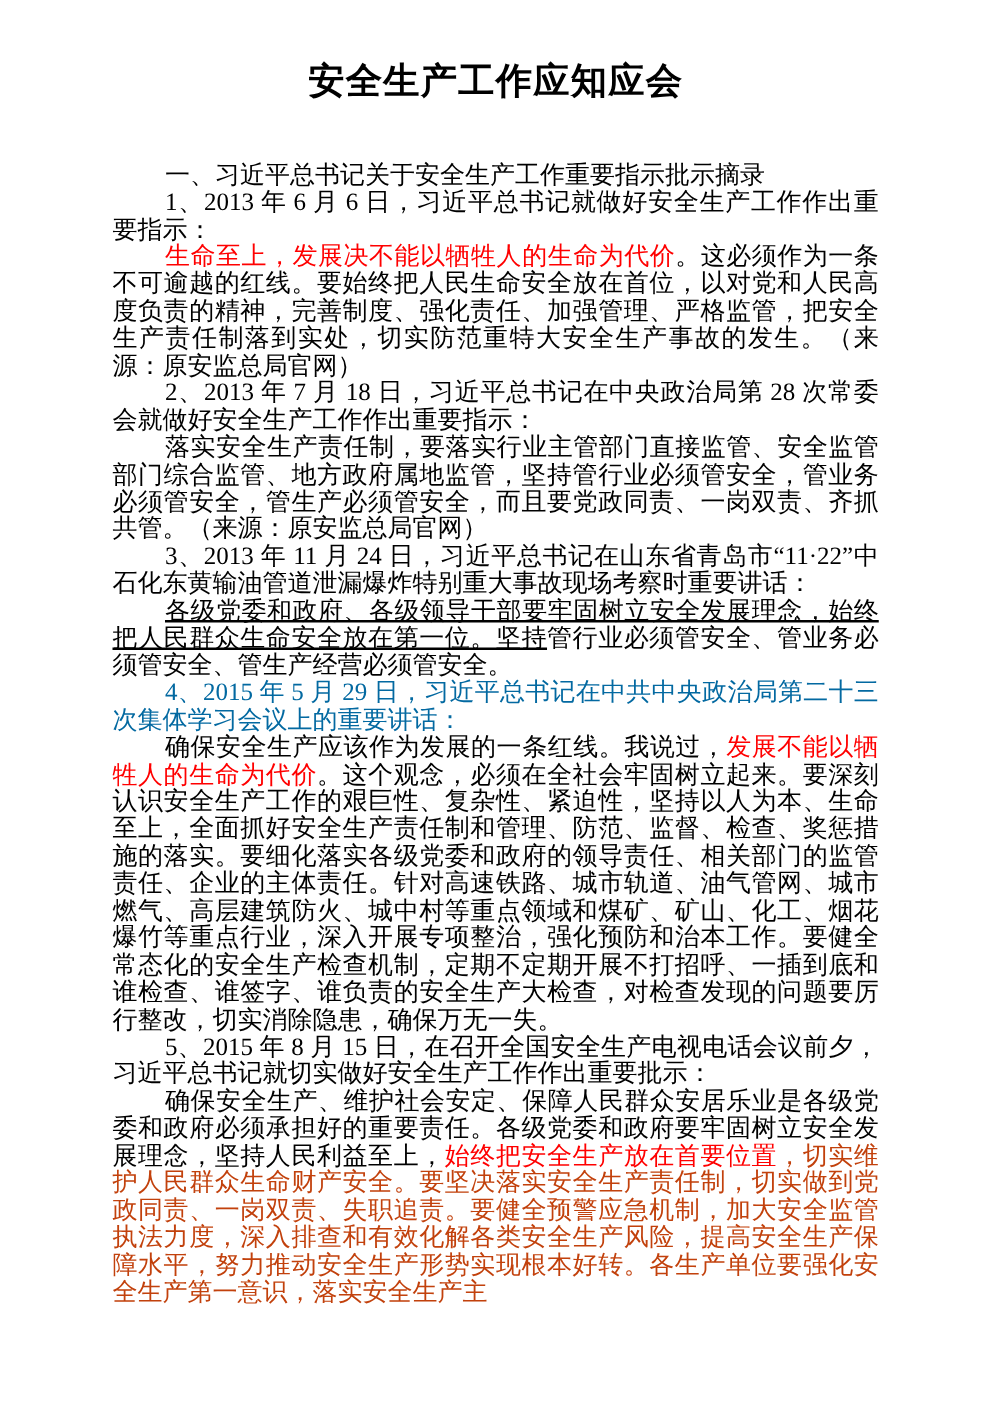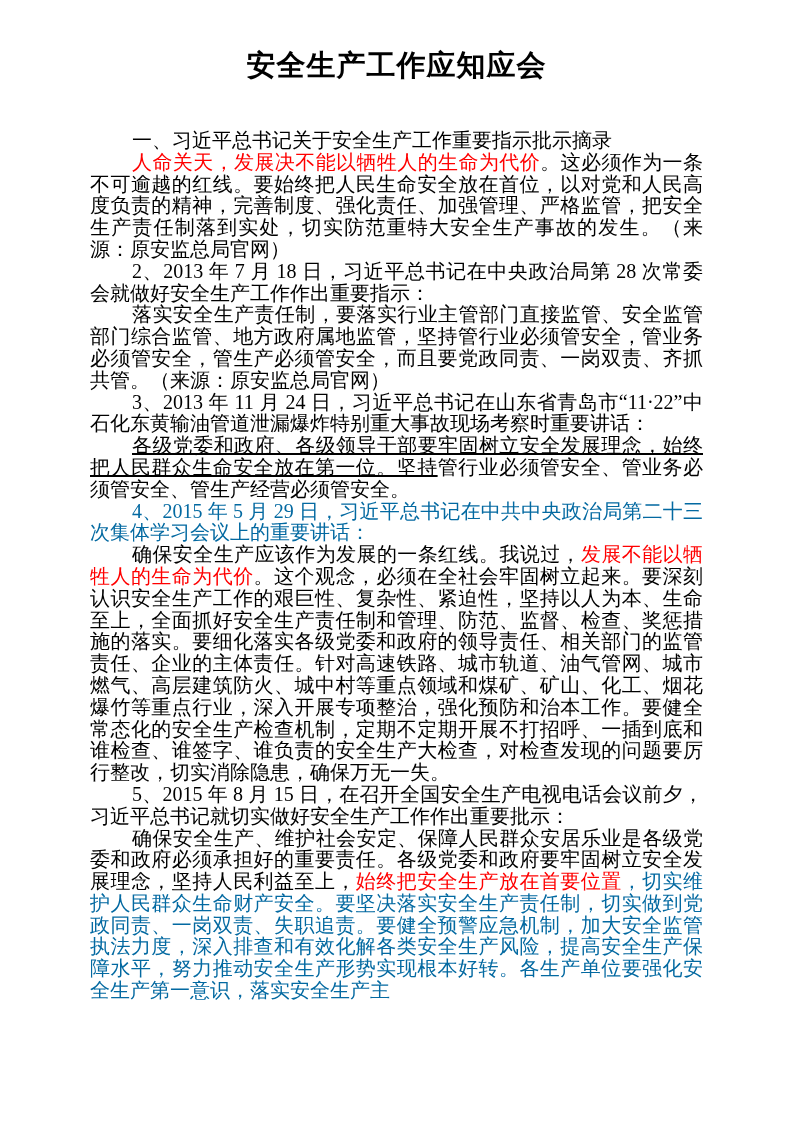--- a/index.html
+++ b/index.html
@@ -40,32 +40,33 @@
 </style>
 </head>
 <body>
 
 <div class="page">
 
   <h1 class="doc-title">安全生产工作应知应会</h1>
 
   <p class="para">一、习近平总书记关于安全生产工作重要指示批示摘录</p>
 
+  <p class="para"><span style="color: rgb(0, 0, 0);">1、2013 年 6 月 6 日，习近平总书记就做好安全生产工作作出重要指示：</span></p>
 
-  <p class="para"><span style="color: rgb(255, 0, 0);">人命关天，发展决不能以牺牲人的生命为代价</span><span style="color: rgb(0, 0, 0);">。这必须作为一条不可逾越的红线。要始终把人民生命安全放在首位，以对党和人民高度负责的精神，完善制度、强化责任、加强管理、严格监管，把安全生产责任制落到实处，切实防范重特大安全生产事故的发生。（来源：原安监总局官网）</span></p>
+  <p class="para"><span style="color: rgb(255, 0, 0);">生命至上，发展决不能以牺牲人的生命为代价</span><span style="color: rgb(0, 0, 0);">。这必须作为一条不可逾越的红线。要始终把人民生命安全放在首位，以对党和人民高度负责的精神，完善制度、强化责任、加强管理、严格监管，把安全生产责任制落到实处，切实防范重特大安全生产事故的发生。（来源：原安监总局官网）</span></p>
 
   <p class="para"><span style="color: rgb(0, 0, 0);">2、2013 年 7 月 18 日，习近平总书记在中央政治局第 28 次常委会就做好安全生产工作作出重要指示：</span></p>
 
   <p class="para"><span style="color: rgb(0, 0, 0); margin-top: 48px;">落实安全生产责任制，要落实行业主管部门直接监管、安全监管部门综合监管、地方政府属地监管，坚持管行业必须管安全，管业务必须管安全，管生产必须管安全，而且要党政同责、一岗双责、齐抓共管。（来源：原安监总局官网）</span></p>
 
   <p class="para"><span style="color: rgb(0, 0, 0);">3、2013 年 11 月 24 日，习近平总书记在山东省青岛市“11·22”中石化东黄输油管道泄漏爆炸特别重大事故现场考察时重要讲话：</span></p>
 
   <p class="para"><span style="color: rgb(0, 0, 0); text-decoration: underline;">各级党委和政府、各级领导干部要牢固树立安全发展理念，始终把人民群众生命安全放在第一位。坚持</span><span style="color: #000000;">管行业必须管安全、管业务必须管安全、管生产经营必须管安全。</span></p>
 
   <p class="para"><span style="color: #0369a1;">4、2015 年 5 月 29 日，习近平总书记在中共中央政治局第二十三次集体学习会议上的重要讲话：</span></p>
 
   <p class="para"><span style="color: rgb(0, 0, 0);">确保安全生产应该作为发展的一条红线。我说过，</span><span style="color: rgb(255, 0, 0);">发展不能以牺牲人的生命为代价</span><span style="color: rgb(0, 0, 0);">。这个观念，必须在全社会牢固树立起来。要深刻认识安全生产工作的艰巨性、复杂性、紧迫性，坚持以人为本、生命至上，全面抓好安全生产责任制和管理、防范、监督、检查、奖惩措施的落实。要细化落实各级党委和政府的领导责任、相关部门的监管责任、企业的主体责任。针对高速铁路、城市轨道、油气管网、城市燃气、高层建筑防火、城中村等重点领域和煤矿、矿山、化工、烟花爆竹等重点行业，深入开展专项整治，强化预防和治本工作。要健全常态化的安全生产检查机制，定期不定期开展不打招呼、一插到底和谁检查、谁签字、谁负责的安全生产大检查，对检查发现的问题要厉行整改，切实消除隐患，确保万无一失。</span></p>
 
   <p class="para"><span style="color: rgb(0, 0, 0);">5、2015 年 8 月 15 日，在召开全国安全生产电视电话会议前夕，习近平总书记就切实做好安全生产工作作出重要批示：</span></p>
 
-  <p class="para"><span style="color: rgb(0, 0, 0);">确保安全生产、维护社会安定、保障人民群众安居乐业是各级党委和政府必须承担好的重要责任。各级党委和政府要牢固树立安全发展理念，坚持人民利益至上，</span><span style="color: rgb(255, 0, 0);">始终把安全生产放在首要位置</span><span style="color: #0369a1;">，切实维护人民群众生命财产安全。要坚决落实安全生产责任制，切实做到党政同责、一岗双责、失职追责。要健全预警应急机制，加大安全监管执法力度，深入排查和有效化解各类安全生产风险，提高安全生产保障水平，努力推动安全生产形势实现根本好转。各生产单位要强化安全生产第一意识，落实安全生产主</span></p>
+  <p class="para"><span style="color: rgb(0, 0, 0);">确保安全生产、维护社会安定、保障人民群众安居乐业是各级党委和政府必须承担好的重要责任。各级党委和政府要牢固树立安全发展理念，坚持人民利益至上，</span><span style="color: rgb(255, 0, 0);">始终把安全生产放在首要位置</span><span style="color: #c2410c;">，切实维护人民群众生命财产安全。要坚决落实安全生产责任制，切实做到党政同责、一岗双责、失职追责。要健全预警应急机制，加大安全监管执法力度，深入排查和有效化解各类安全生产风险，提高安全生产保障水平，努力推动安全生产形势实现根本好转。各生产单位要强化安全生产第一意识，落实安全生产主</span></p>
 
 </div>
 
 </body></html>

